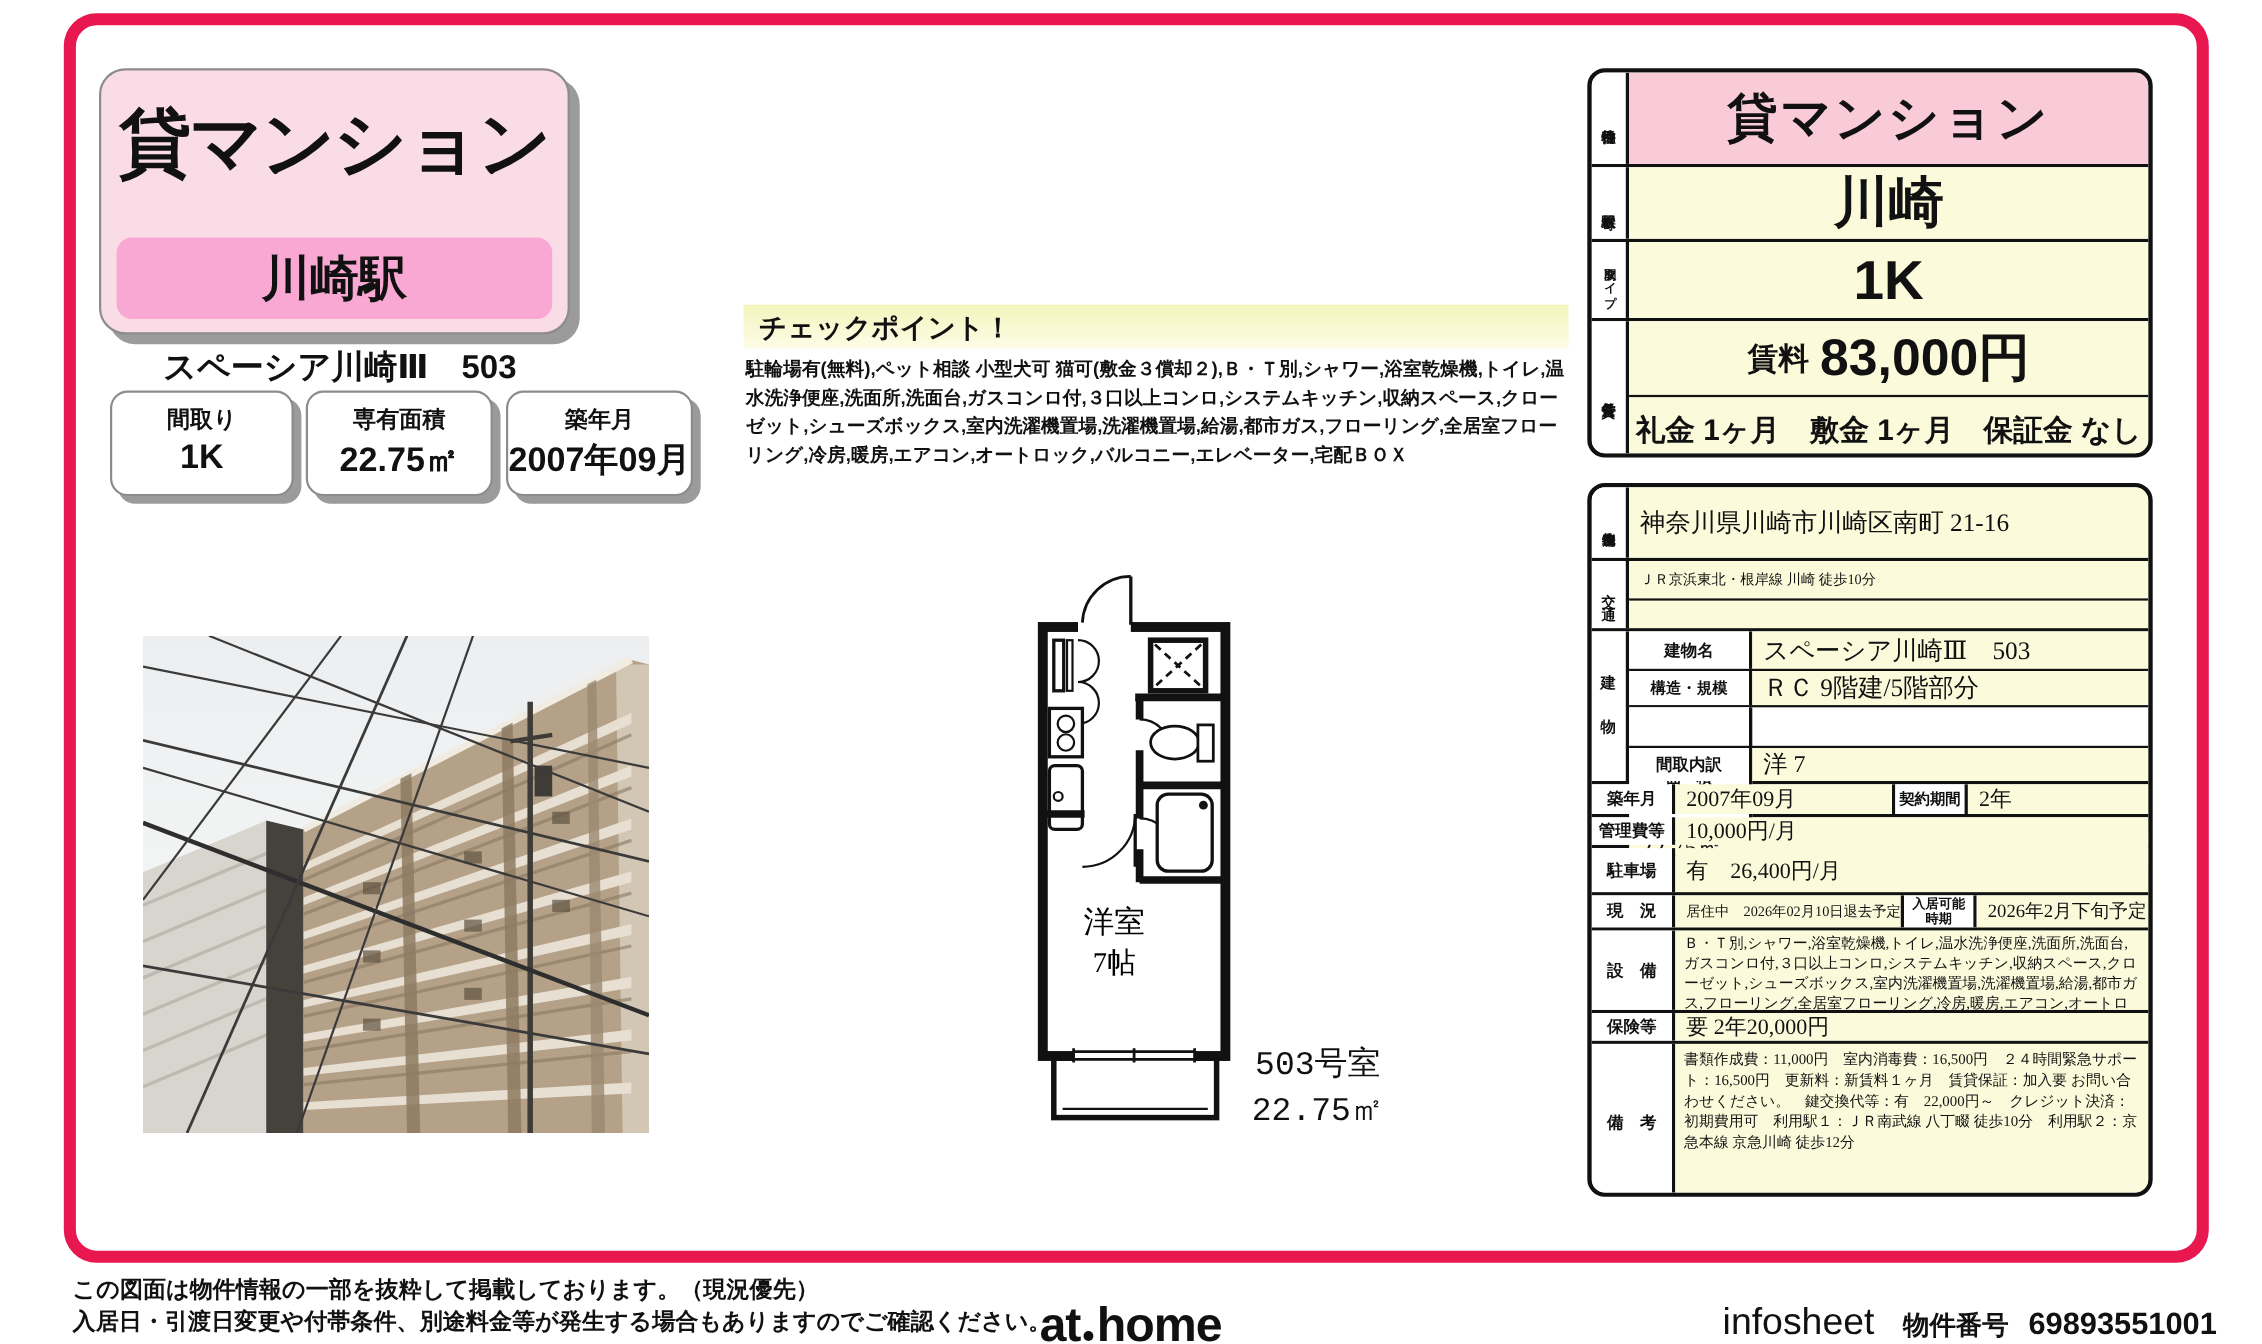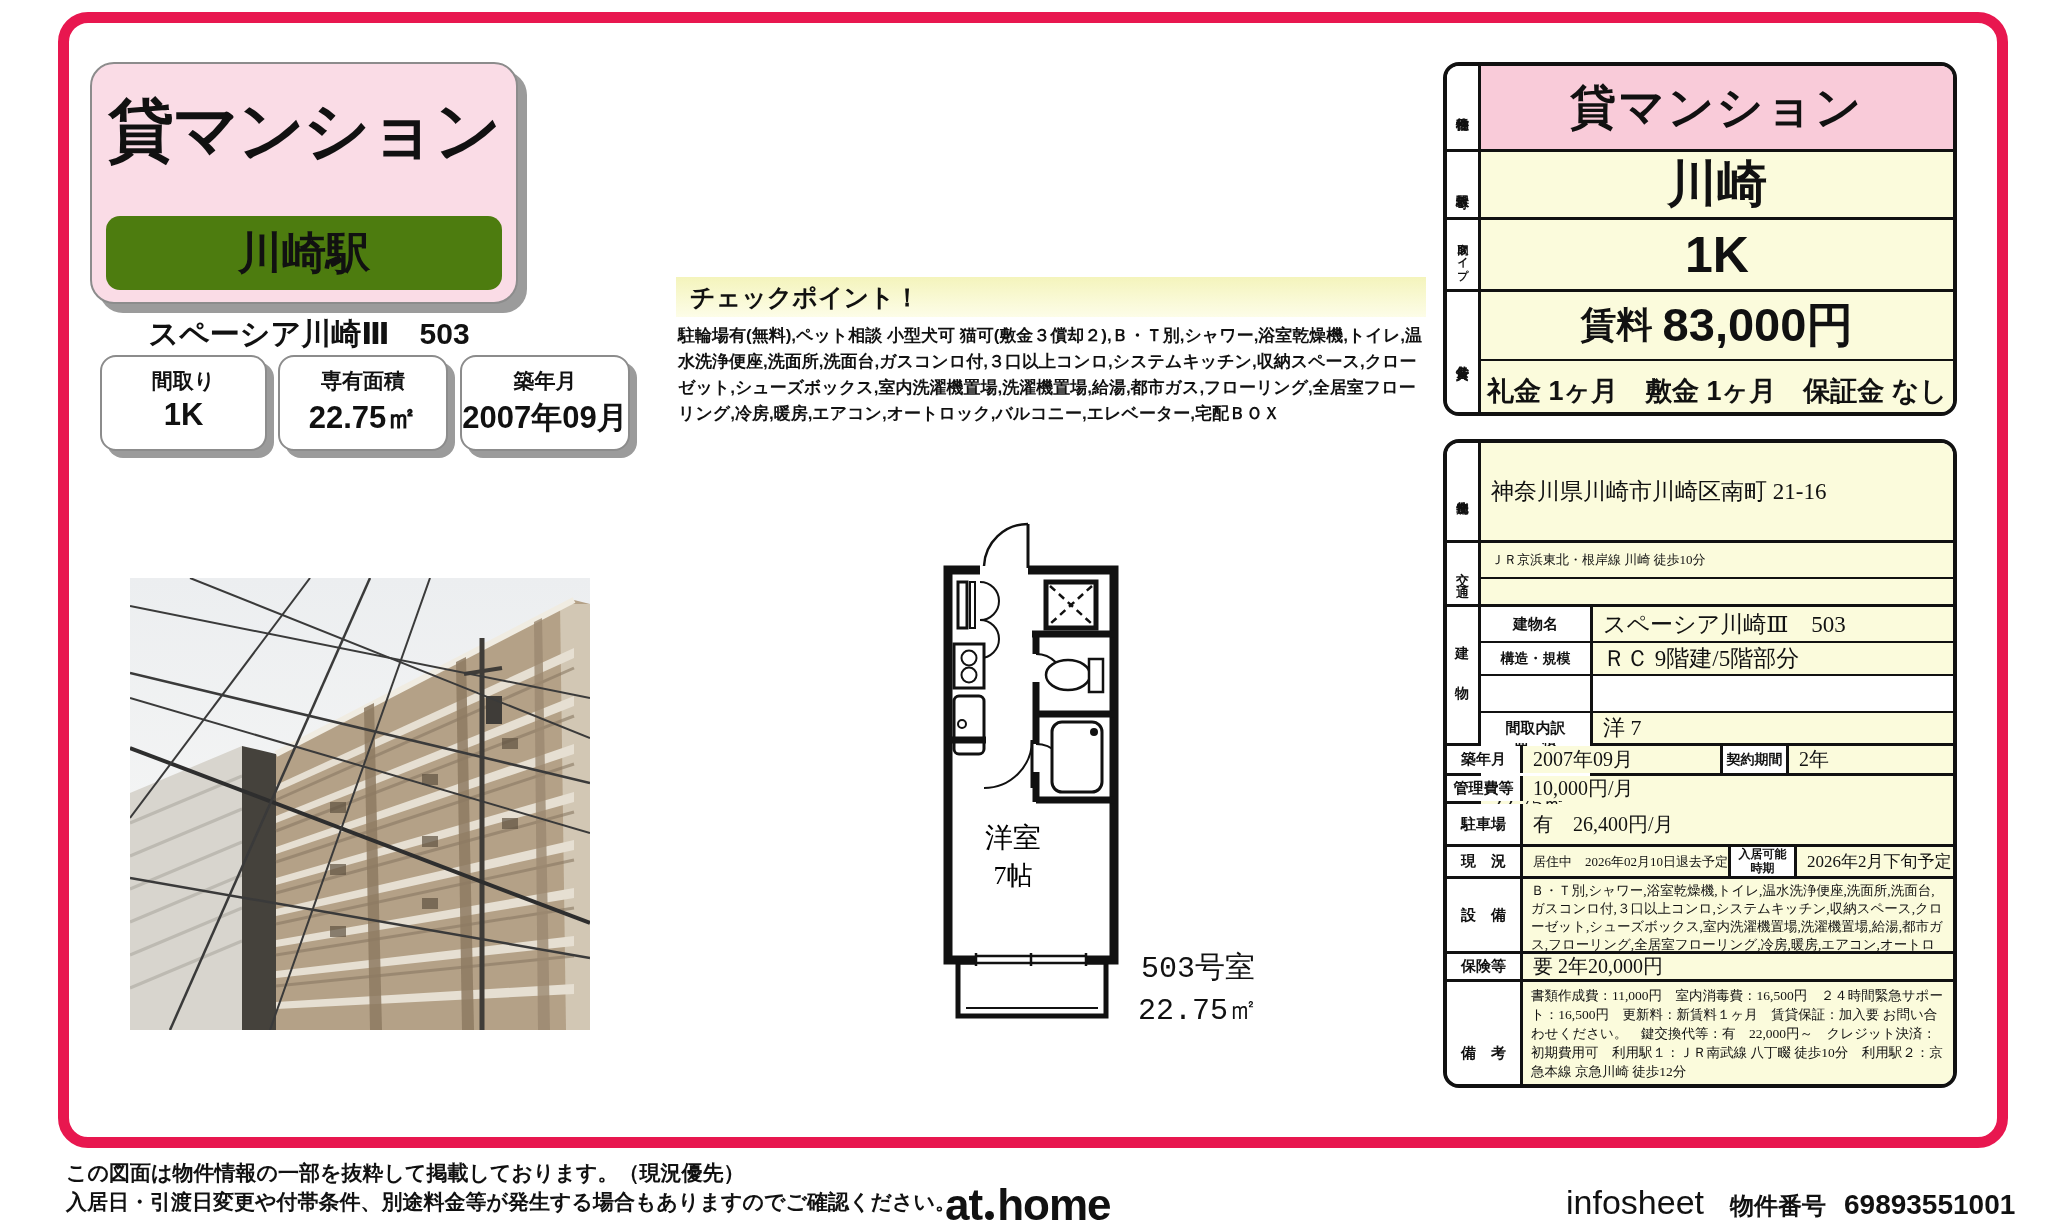--- a/index.html
+++ b/index.html
@@ -13,21 +13,21 @@
 
   
   #frame{position:absolute;left:58px;top:12px;width:1950px;height:1136px;
     border:11px solid var(--accent);border-radius:30px;background:#fff;}
 
   
   #title-box{position:absolute;left:90px;top:62px;width:428px;height:242px;
     background:var(--panel-pink);border:2px solid #8c8c8c;border-radius:24px;
     box-shadow:9px 9px 0 #9b9b9b;}
   #title-box .big{margin-top:22px;text-align:center;font-size:66px;font-weight:bold;letter-spacing:-2px;white-space:nowrap;}
-  #station-box{position:absolute;left:14px;right:14px;bottom:12px;height:74px;background:#4d7c0f;border-radius:14px;
+  #station-box{position:absolute;left:14px;right:14px;bottom:12px;height:74px;background:#f9a8d4;border-radius:14px;
     display:flex;align-items:center;justify-content:center;font-size:44px;font-weight:bold;}
   #property-name{position:absolute;left:95px;top:314px;width:428px;text-align:center;font-size:30px;font-weight:bold;}
 
   .spec-box{position:absolute;top:355px;height:96px;background:#fff;border:2px solid #8c8c8c;border-radius:16px;
     box-shadow:7px 7px 0 #9b9b9b;text-align:center;}
   .spec-box .lab{margin-top:10px;font-size:21px;font-weight:bold;}
   .spec-box .val{margin-top:2px;font-size:31px;font-weight:bold;white-space:nowrap;}
   #spec-1{left:100px;width:167px;} #spec-2{left:278px;width:170px;} #spec-3{left:460px;width:170px;}
 
   
@@ -254,30 +254,30 @@
         <span class="vtext" style="font-size:11px;">間取タイプ</span>
       </div>
       <div class="cell ctr" style="flex:1;font-size:50px;font-weight:bold;">1K</div>
     </div>
     <div class="row" style="height:131px;">
       <div class="vcell">
         <span class="vtext">賃貸条件</span>
       </div>
       <div class="stack">
         <div class="srow cell ctr" style="height:67px;">
-          <span style="font-size:36px;font-weight:bold;margin-right:10px;">賃料</span>
+          <span style="font-size:28px;font-weight:bold;margin-right:10px;">賃料</span>
           <span style="font-size:47px;font-weight:bold;">83,000円</span>
         </div>
         <div class="srow cell ctr" style="flex:1;font-size:27px;font-weight:bold;white-space:nowrap;">礼金 1ヶ月　敷金 1ヶ月　保証金 なし</div>
       </div>
     </div>
   </div>
 
   <div class="tbl" id="tbl2">
-    <div class="row" style="height:97px;">
+    <div class="row" style="height:64px;">
       <div class="vcell">
         <span class="vtext" style="font-size:12px;">物件所在地</span>
       </div>
       <div class="cell lft serif" style="flex:1;font-size:23px;">神奈川県川崎市川崎区南町 21-16</div>
     </div>
     <div class="row" style="height:64px;">
       <div class="vcell">
         <span class="vtext" style="letter-spacing:12px;">交通</span>
       </div>
       <div class="stack">

